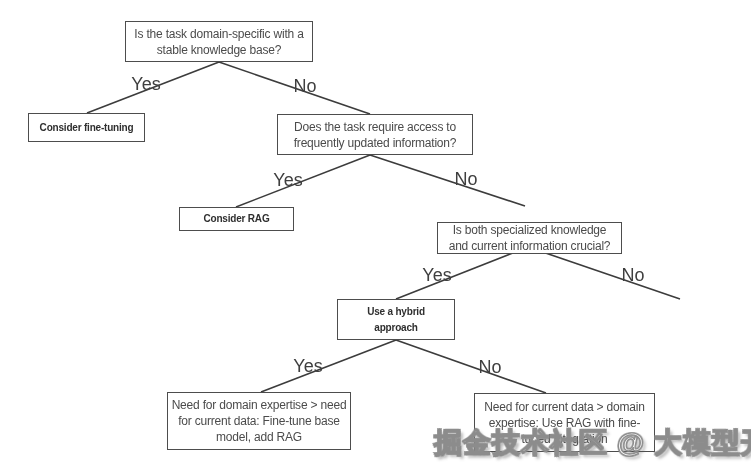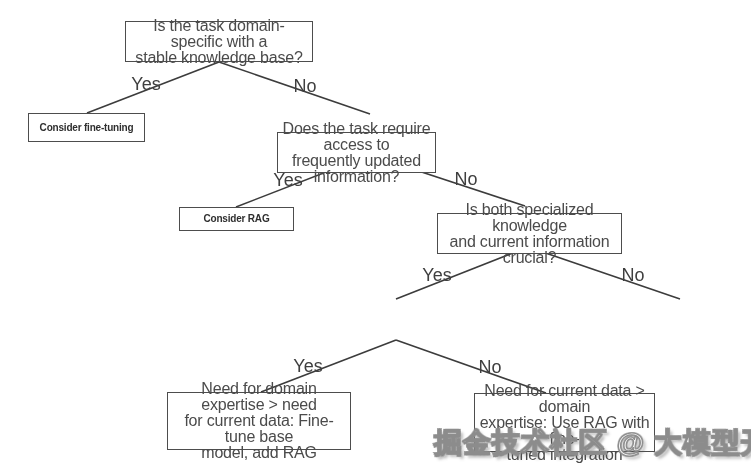--- a/index.html
+++ b/index.html
@@ -12,21 +12,21 @@
   }
   .edges{position:absolute;left:0;top:0;width:751px;height:468px;}
   .edges line{stroke:#3c3c3c;stroke-width:1.6;}
   .node{
     position:absolute;
     box-sizing:border-box;
     background:#ffffff;
     border:1.5px solid #4d4d4d;
     display:flex;align-items:center;justify-content:center;
     text-align:center;
-    font-size:16px;line-height:16px;letter-spacing:-0.2px;
+    font-size:12px;line-height:16px;letter-spacing:-0.2px;
     color:#4b4b4b;
     white-space:pre-line;
     padding:1px 2px;
   }
   .node.bold{
     font-weight:bold;
     font-size:10px;
     color:#2f2f2f;
   }
   .elabel{
@@ -67,28 +67,30 @@
     <line x1="528" y1="247" x2="680" y2="299"></line>
     <line x1="396" y1="340" x2="261" y2="392"></line>
     <line x1="396" y1="340" x2="546" y2="393"></line>
   </svg>
 
   <div class="node" style="left:125px;top:21px;width:188px;height:41px">Is the task domain-specific with a
 stable knowledge base?</div>
 
   <div class="node bold" style="left:28px;top:113px;width:117px;height:29px">Consider fine-tuning</div>
 
-  <div class="node" style="left:277px;top:132px;width:159px;height:41px">Does the task require access to
+  <div class="node" style="left:277px;top:114px;width:196px;height:41px">Does the task require access to
 frequently updated information?</div>
 
   <div class="node bold" style="left:179px;top:207px;width:115px;height:24px">Consider RAG</div>
 
-  <div class="node" style="left:437px;top:213px;width:185px;height:41px">Is both specialized knowledge
+  <div class="node" style="left:437px;top:222px;width:185px;height:32px">Is both specialized knowledge
 and current information crucial?</div>
 
+  <div class="node bold" style="left:337px;top:299px;width:118px;height:41px">Use a hybrid
+approach</div>
 
 
   <div class="node" style="left:167px;top:392px;width:184px;height:58px">Need for domain expertise &gt; need
 for current data: Fine-tune base
 model, add RAG</div>
 
   <div class="node" style="left:474px;top:393px;width:181px;height:59px">Need for current data &gt; domain
 expertise: Use RAG with fine-
 tuned integration</div>
 

